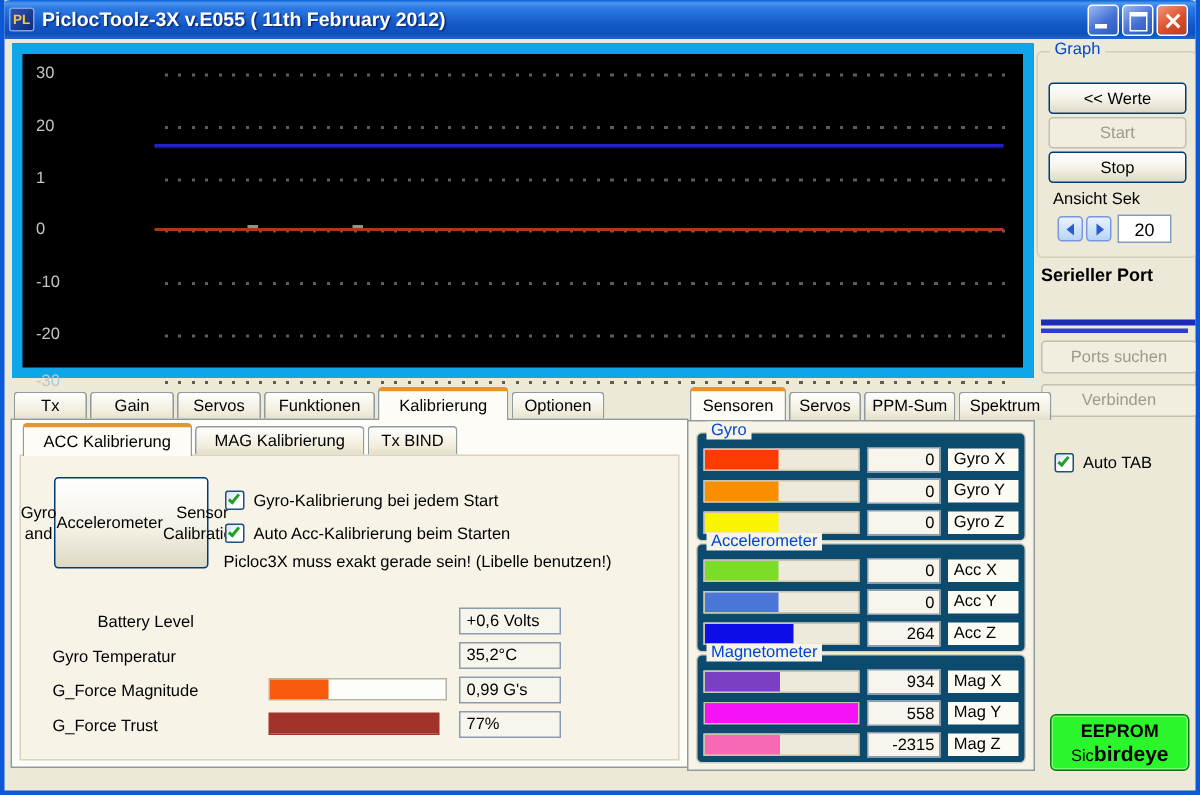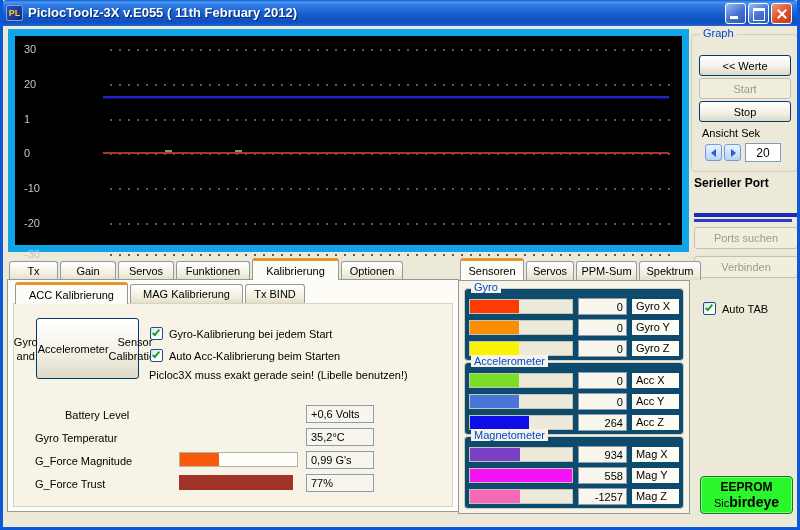--- a/index.html
+++ b/index.html
@@ -274,18 +274,18 @@
       <div class="track">
           <div class="fill" style="width: 100%; background: rgb(245, 19, 245);"></div>
         </div>
       <div class="val">558</div>
       <div class="axis">Mag Y</div>
     </div>
     <div class="srow">
       <div class="track">
           <div class="fill" style="width: 49%; background: rgb(247, 105, 181);"></div>
         </div>
-      <div class="val">-1257</div>
+      <div class="val">-2315</div>
       <div class="axis">Mag Z</div>
     </div>
   </div>
 
 </div>
 
 </body></html>

